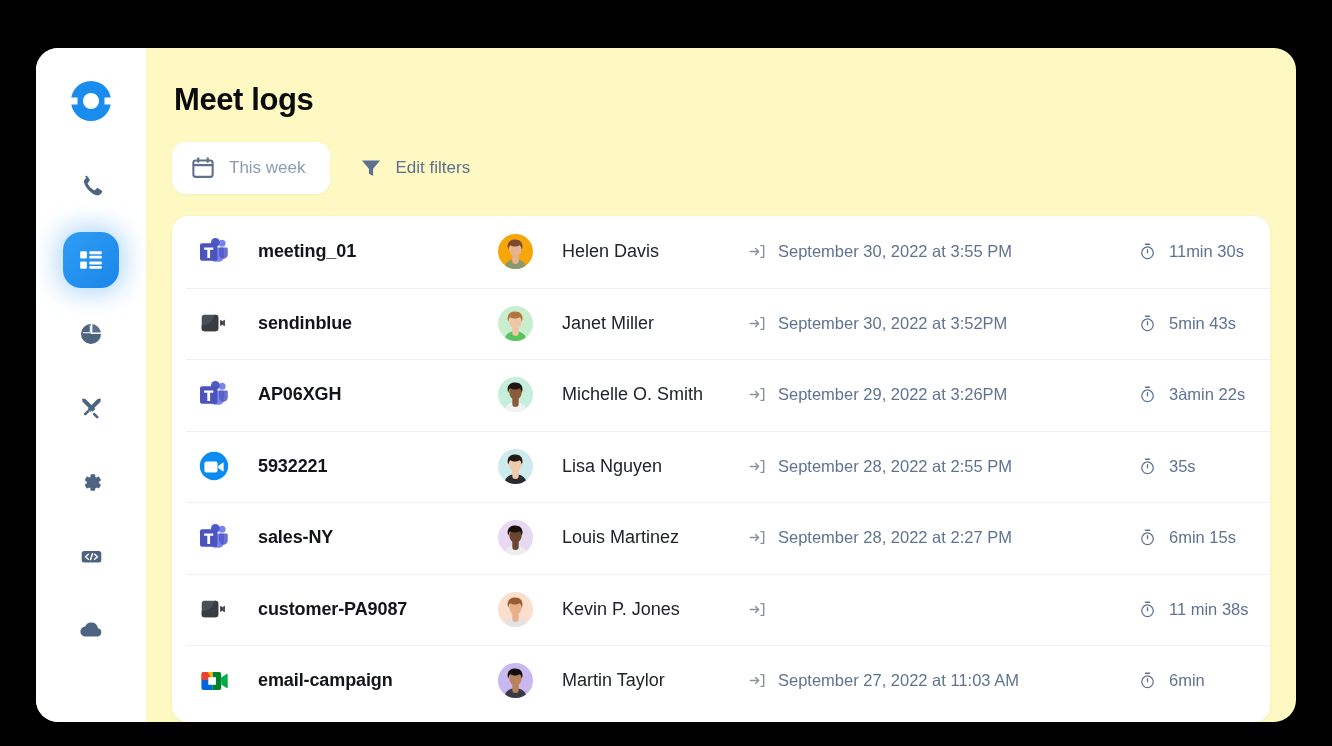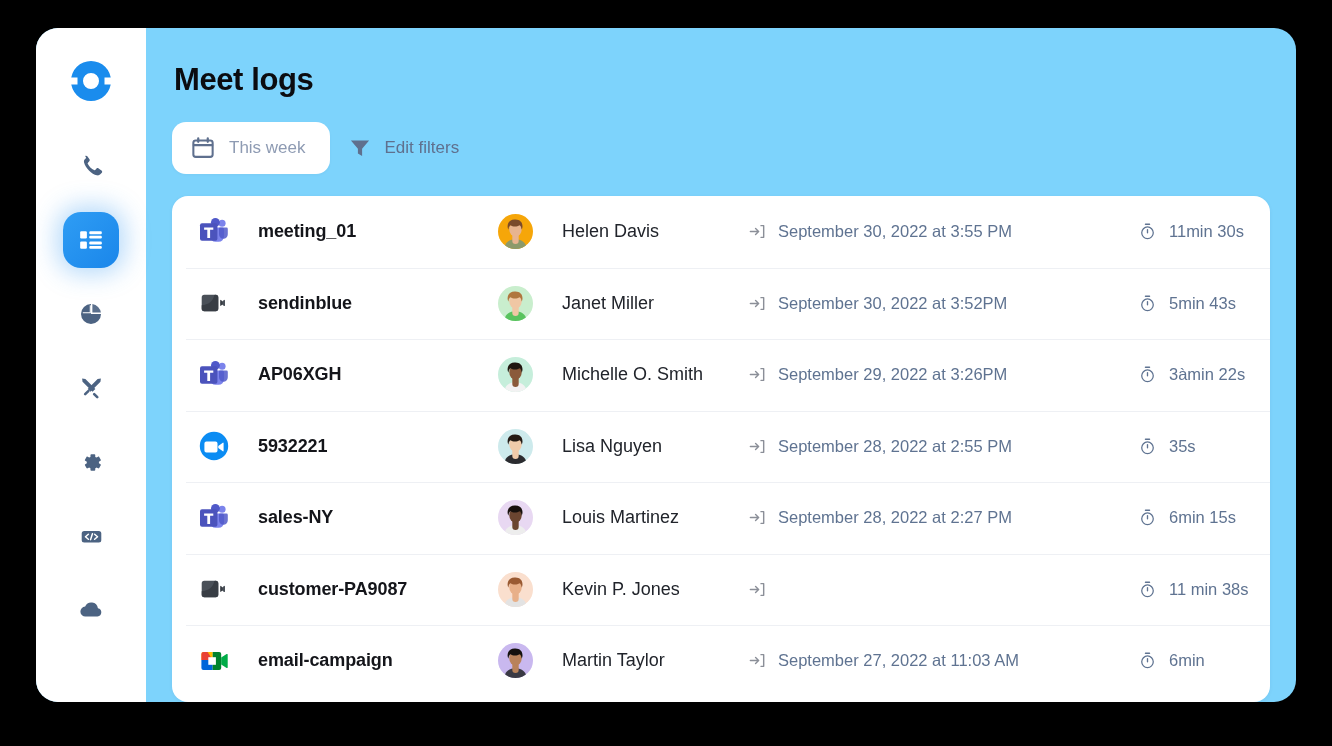--- a/index.html
+++ b/index.html
@@ -8,24 +8,24 @@
     width: 1332px;
     height: 746px;
     background: #000000;
     font-family: "Liberation Sans", sans-serif;
     overflow: hidden;
   }
 
   .app-window {
     position: absolute;
     left: 36px;
-    top: 28px;
+    top: 48px;
     width: 1260px;
     height: 674px;
-    background: #7dd3fc;
+    background: #fef9c3;
     border-radius: 22px;
     overflow: hidden;
     display: flex;
   }
 
   
   .sidebar {
     width: 110px;
     flex: 0 0 110px;
     background: #ffffff;
@@ -86,20 +86,21 @@
     color: #0b0c10;
     letter-spacing: -0.4px;
     margin-bottom: 24px;
     padding-left: 2px;
   }
 
   .toolbar {
     display: flex;
     align-items: center;
     margin-bottom: 22px;
+    gap: 11px;
   }
 
   .chip {
     display: flex;
     align-items: center;
     gap: 13px;
     height: 52px;
     padding: 0 24px 0 18px;
     border-radius: 14px;
     cursor: pointer;

